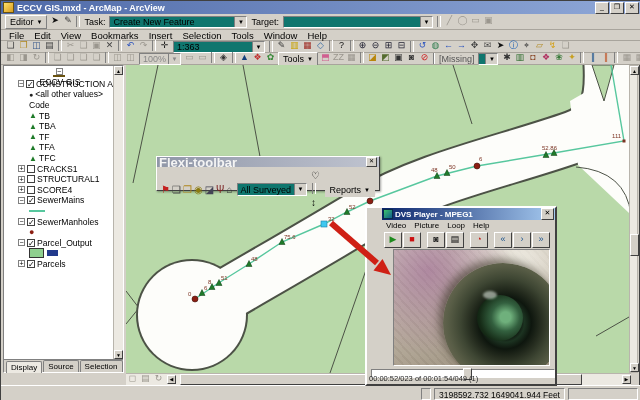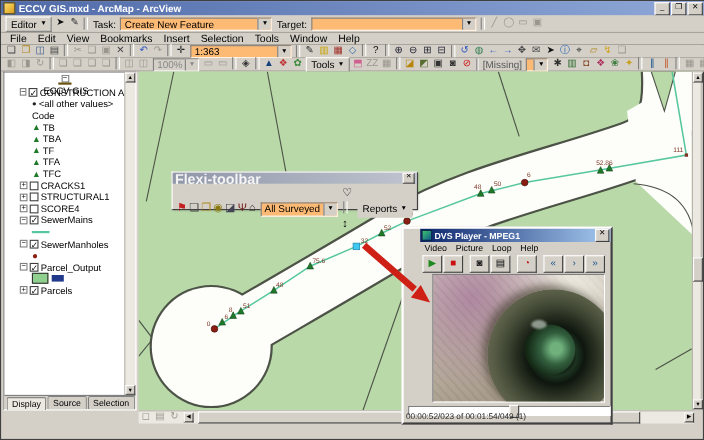--- a/index.html
+++ b/index.html
@@ -14,21 +14,21 @@
   .row{position:absolute;left:0;width:640px;background:#d4d0c8;border-bottom:1px solid #a8a49c;display:flex;align-items:center;padding:4px 3px;box-sizing:border-box;white-space:nowrap;}
   .r-editor{top:13px;height:16px;}
   .r-menu{top:29px;height:11px;}
   .r-std{top:40px;height:12px;}
   .r-two{top:52px;height:12px;}
   .menu-item{padding:0 5px;font-size:9.5px;}
   .tbi{display:inline-block;width:12px;height:11px;font-size:9px;line-height:11px;text-align:center;margin:0 .5px;overflow:hidden;}
   .tbi.gray{color:#9a968e !important;}
   .vsep{display:inline-block;width:2px;height:11px;border-left:1px solid #808080;border-right:1px solid #fff;margin:0 2px;}
   .flatbtn{border:1px solid;border-color:#fff #808080 #808080 #fff;background:#d4d0c8;padding:0 4px;height:12px;line-height:12px;font-size:9px;display:inline-flex;align-items:center;gap:3px;margin:0 1px;}
-  .combo{display:inline-flex;align-items:center;background:#fdba74;border:1px solid;border-color:#808080 #fff #fff #808080;height:12px;font-size:9px;margin:0 2px;box-sizing:border-box;}
+  .combo{display:inline-flex;align-items:center;background:#0f766e;border:1px solid;border-color:#808080 #fff #fff #808080;height:12px;font-size:9px;margin:0 2px;box-sizing:border-box;}
   .combo .cval{padding:0 3px;overflow:hidden;white-space:nowrap;flex:1;}
   .combo .cbtn{width:11px;height:100%;background:#d4d0c8;border-left:1px solid #808080;font-size:6px;line-height:11px;text-align:center;}
   .combo.gray{background:#d4d0c8;color:#888;}
   .lbl{font-size:9px;padding:0 2px;}
   
   .toc{position:absolute;left:2px;top:64px;width:121px;height:308px;background:#fff;border:1px solid;border-color:#808080 #fff #fff #808080;box-sizing:border-box;}
   .toc-scroll{position:absolute;right:0;top:0;width:9px;height:100%;background:#ece9e2;border-left:1px solid #b8b4ac;}
   .sbtn{width:9px;height:9px;background:#d4d0c8;border:1px solid;border-color:#fff #404040 #404040 #fff;font-size:5px;text-align:center;line-height:8px;box-sizing:border-box;}
   .toc-tree{position:absolute;left:1px;top:2px;right:10px;bottom:14px;overflow:hidden;}
   .trow{display:flex;align-items:center;height:10.6px;font-size:8.6px;white-space:nowrap;}
@@ -375,14 +375,20 @@
         <div class="lens"></div>
         <div class="glint"></div>
       </div>
     </div>
     <div class="dslider">
       <div class="dthumb"></div>
     </div>
     <div class="dstatus">00:00:52/023 of 00:01:54/049 (1)</div>
   </div>
 
+  <div class="statusbar">
+    <div style="flex:1;"></div>
+    <div class="sunk" style="width:10px;"></div>
+    <div class="sunk">3198592.732  1649041.944 Feet</div>
+    <div class="sunk" style="width:70px;"></div>
+  </div>
 
 </div>
 
 </body></html>

